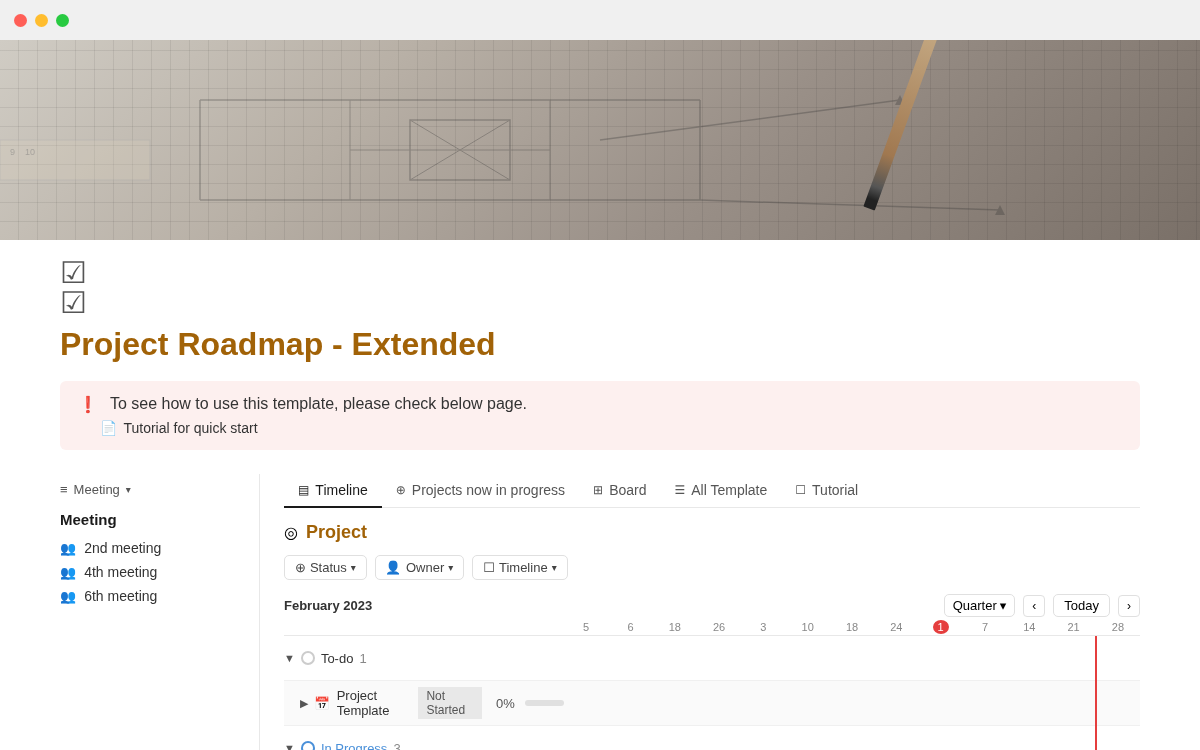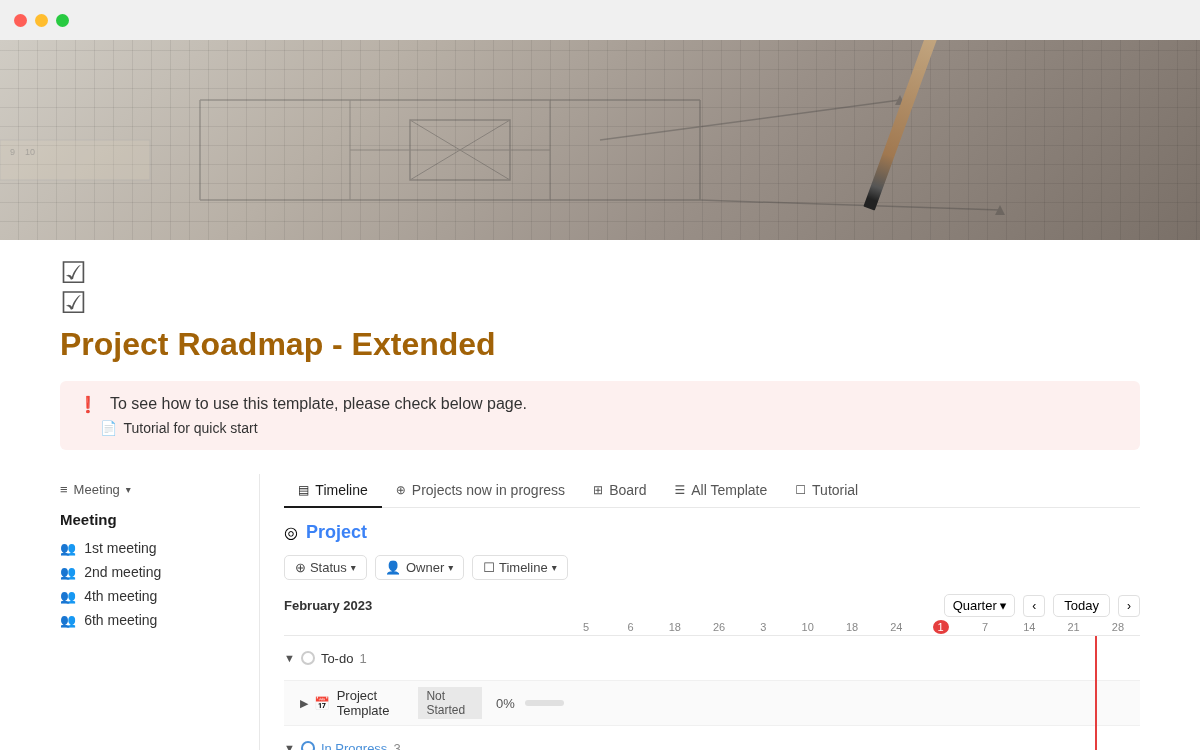--- a/index.html
+++ b/index.html
@@ -159,21 +159,21 @@
     .project-header {
       display: flex;
       align-items: center;
       gap: 8px;
       margin-bottom: 12px;
     }
     .project-header-icon { font-size: 16px; }
     .project-header-title {
       font-size: 18px;
       font-weight: 600;
-      color: #3b82f6;
+      color: #a16207;
     }
 
     
     .filter-bar {
       display: flex;
       align-items: center;
       gap: 8px;
       margin-bottom: 14px;
     }
     .filter-btn {
@@ -372,24 +372,20 @@
   <div class="workspace">
 
     <div class="sidebar">
       <div class="sidebar-header">
         <span>≡</span>
         <span>Meeting</span>
         <span style="font-size:10px">▾</span>
       </div>
       <div class="sidebar-section-title">Meeting</div>
       <div id="sidebar-items">
-          <div class="sidebar-item">
-            <span class="people-icon"></span>
-            <span>1st meeting</span>
-          </div>
           <div class="sidebar-item">
             <span class="people-icon"></span>
             <span>2nd meeting</span>
           </div>
           <div class="sidebar-item">
             <span class="people-icon"></span>
             <span>4th meeting</span>
           </div>
           <div class="sidebar-item">
             <span class="people-icon"></span>

